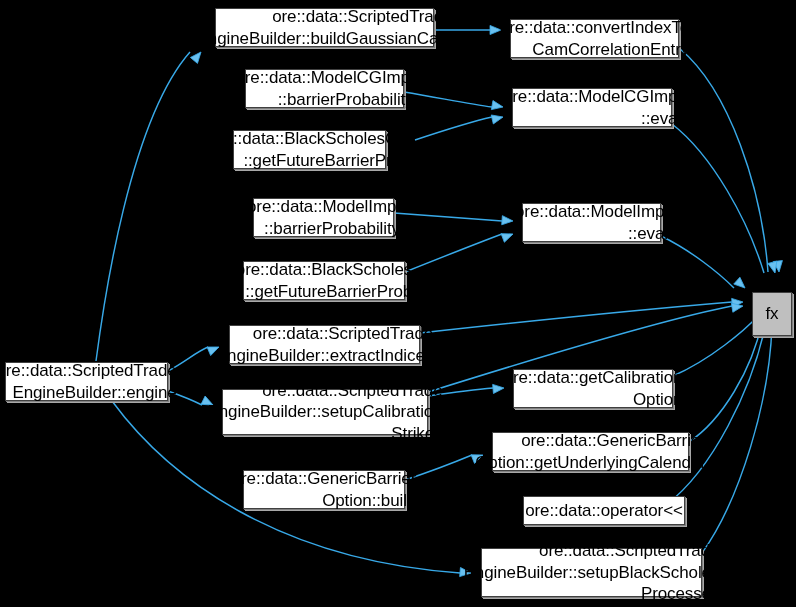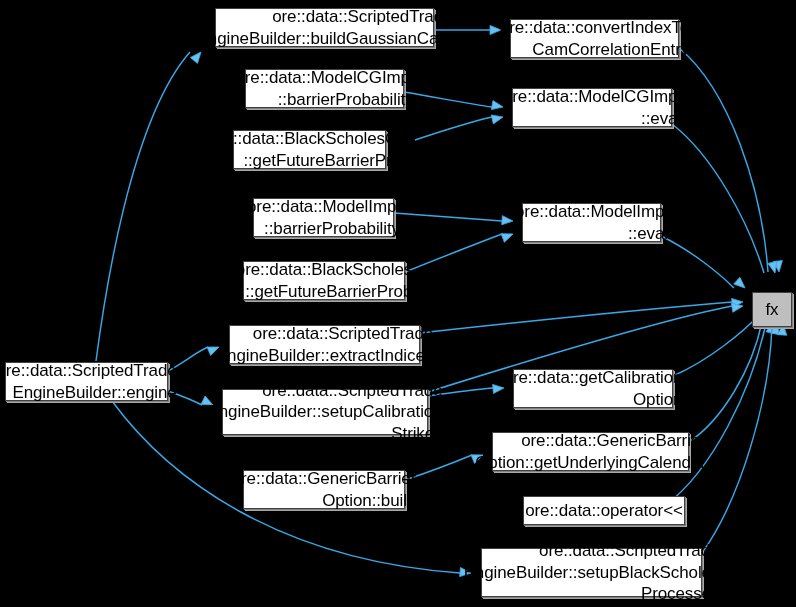--- a/index.html
+++ b/index.html
@@ -169,16 +169,16 @@
       <div class="node" style="left: 522px; top: 203px; width: 139px; height: 39px;"><span>ore::data::ModelImpl
 ::eval</span></div>
       <div class="node" style="left: 513px; top: 369px; width: 160px; height: 39px;"><span>ore::data::getCalibration
 Option</span></div>
       <div class="node" style="left: 492px; top: 432px; width: 197px; height: 39px;"><span>ore::data::GenericBarrier
 Option::getUnderlyingCalendar</span></div>
       <div class="node" style="left: 523px; top: 496px; width: 162px; height: 29px;"><span>ore::data::operator&lt;&lt;</span></div>
       <div class="node" style="left: 481px; top: 548px; width: 221px; height: 49px;"><span>ore::data::ScriptedTrade
 EngineBuilder::setupBlackScholes
 Processes</span></div>
-      <div class="node current" style="left: 752px; top: 292px; width: 40px; height: 35px;"><span>fx</span></div>
+      <div class="node current" style="left: 752px; top: 292px; width: 40px; height: 44px;"><span>fx</span></div>
     </div>
 
 </div>
 
 </body></html>

